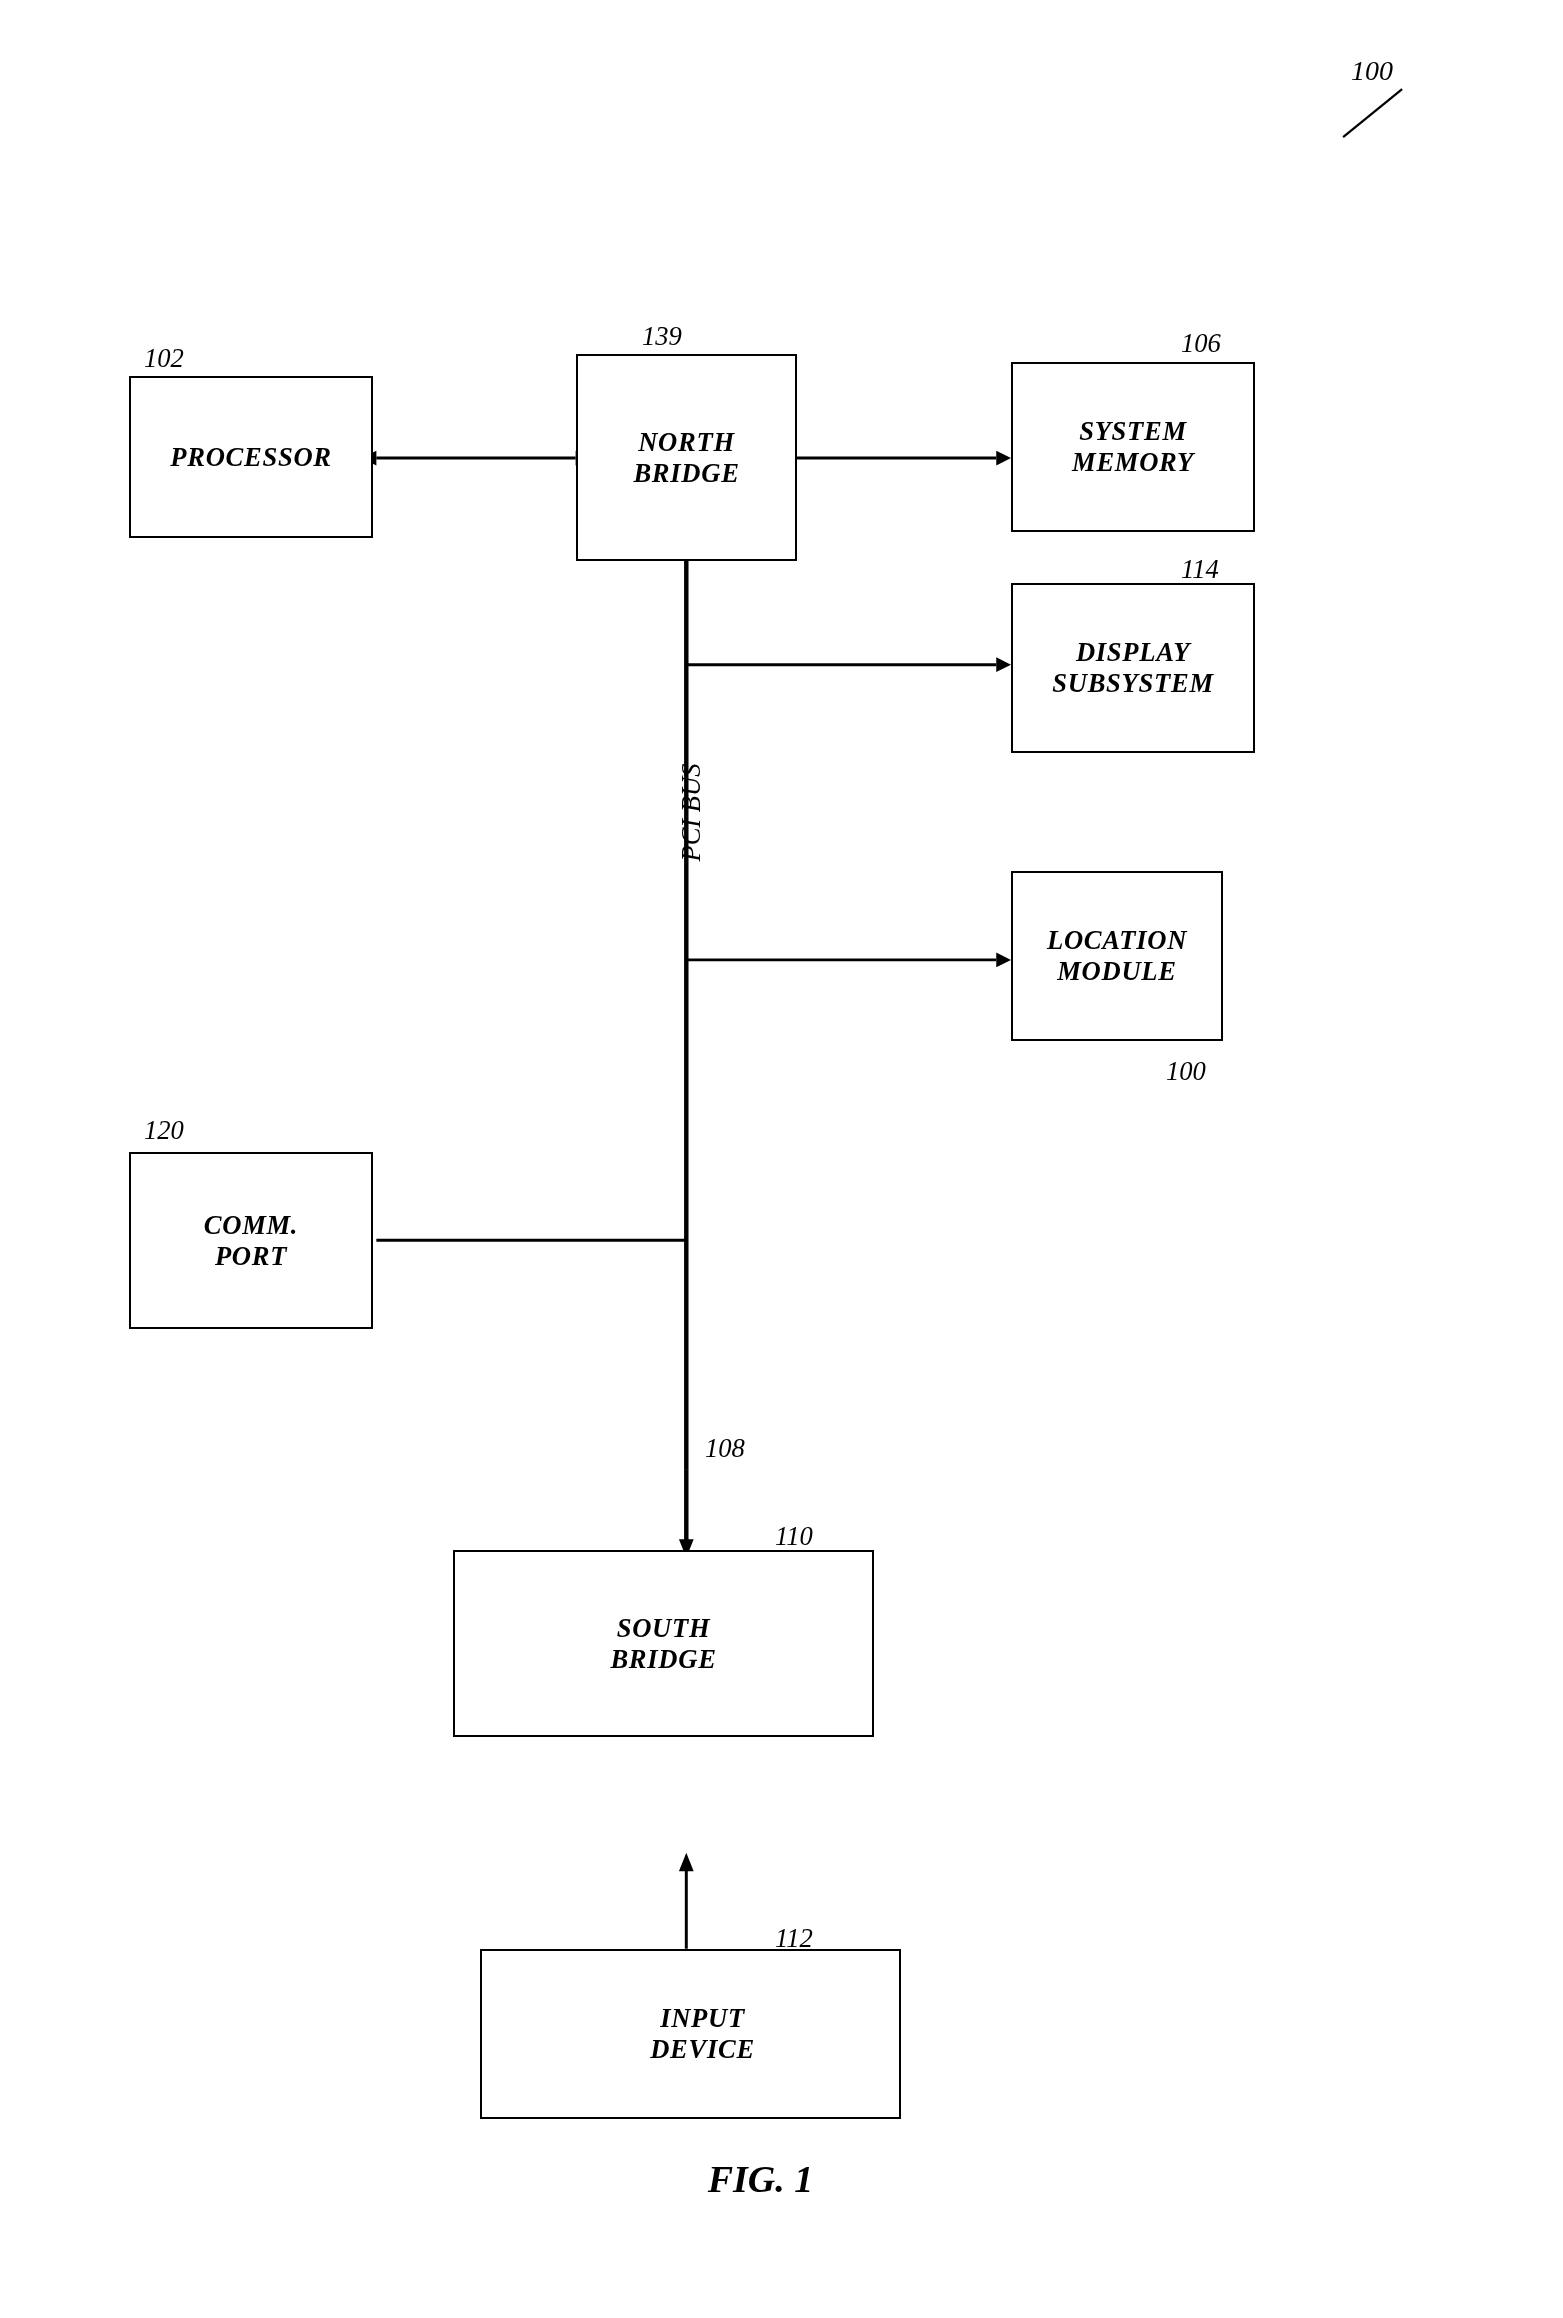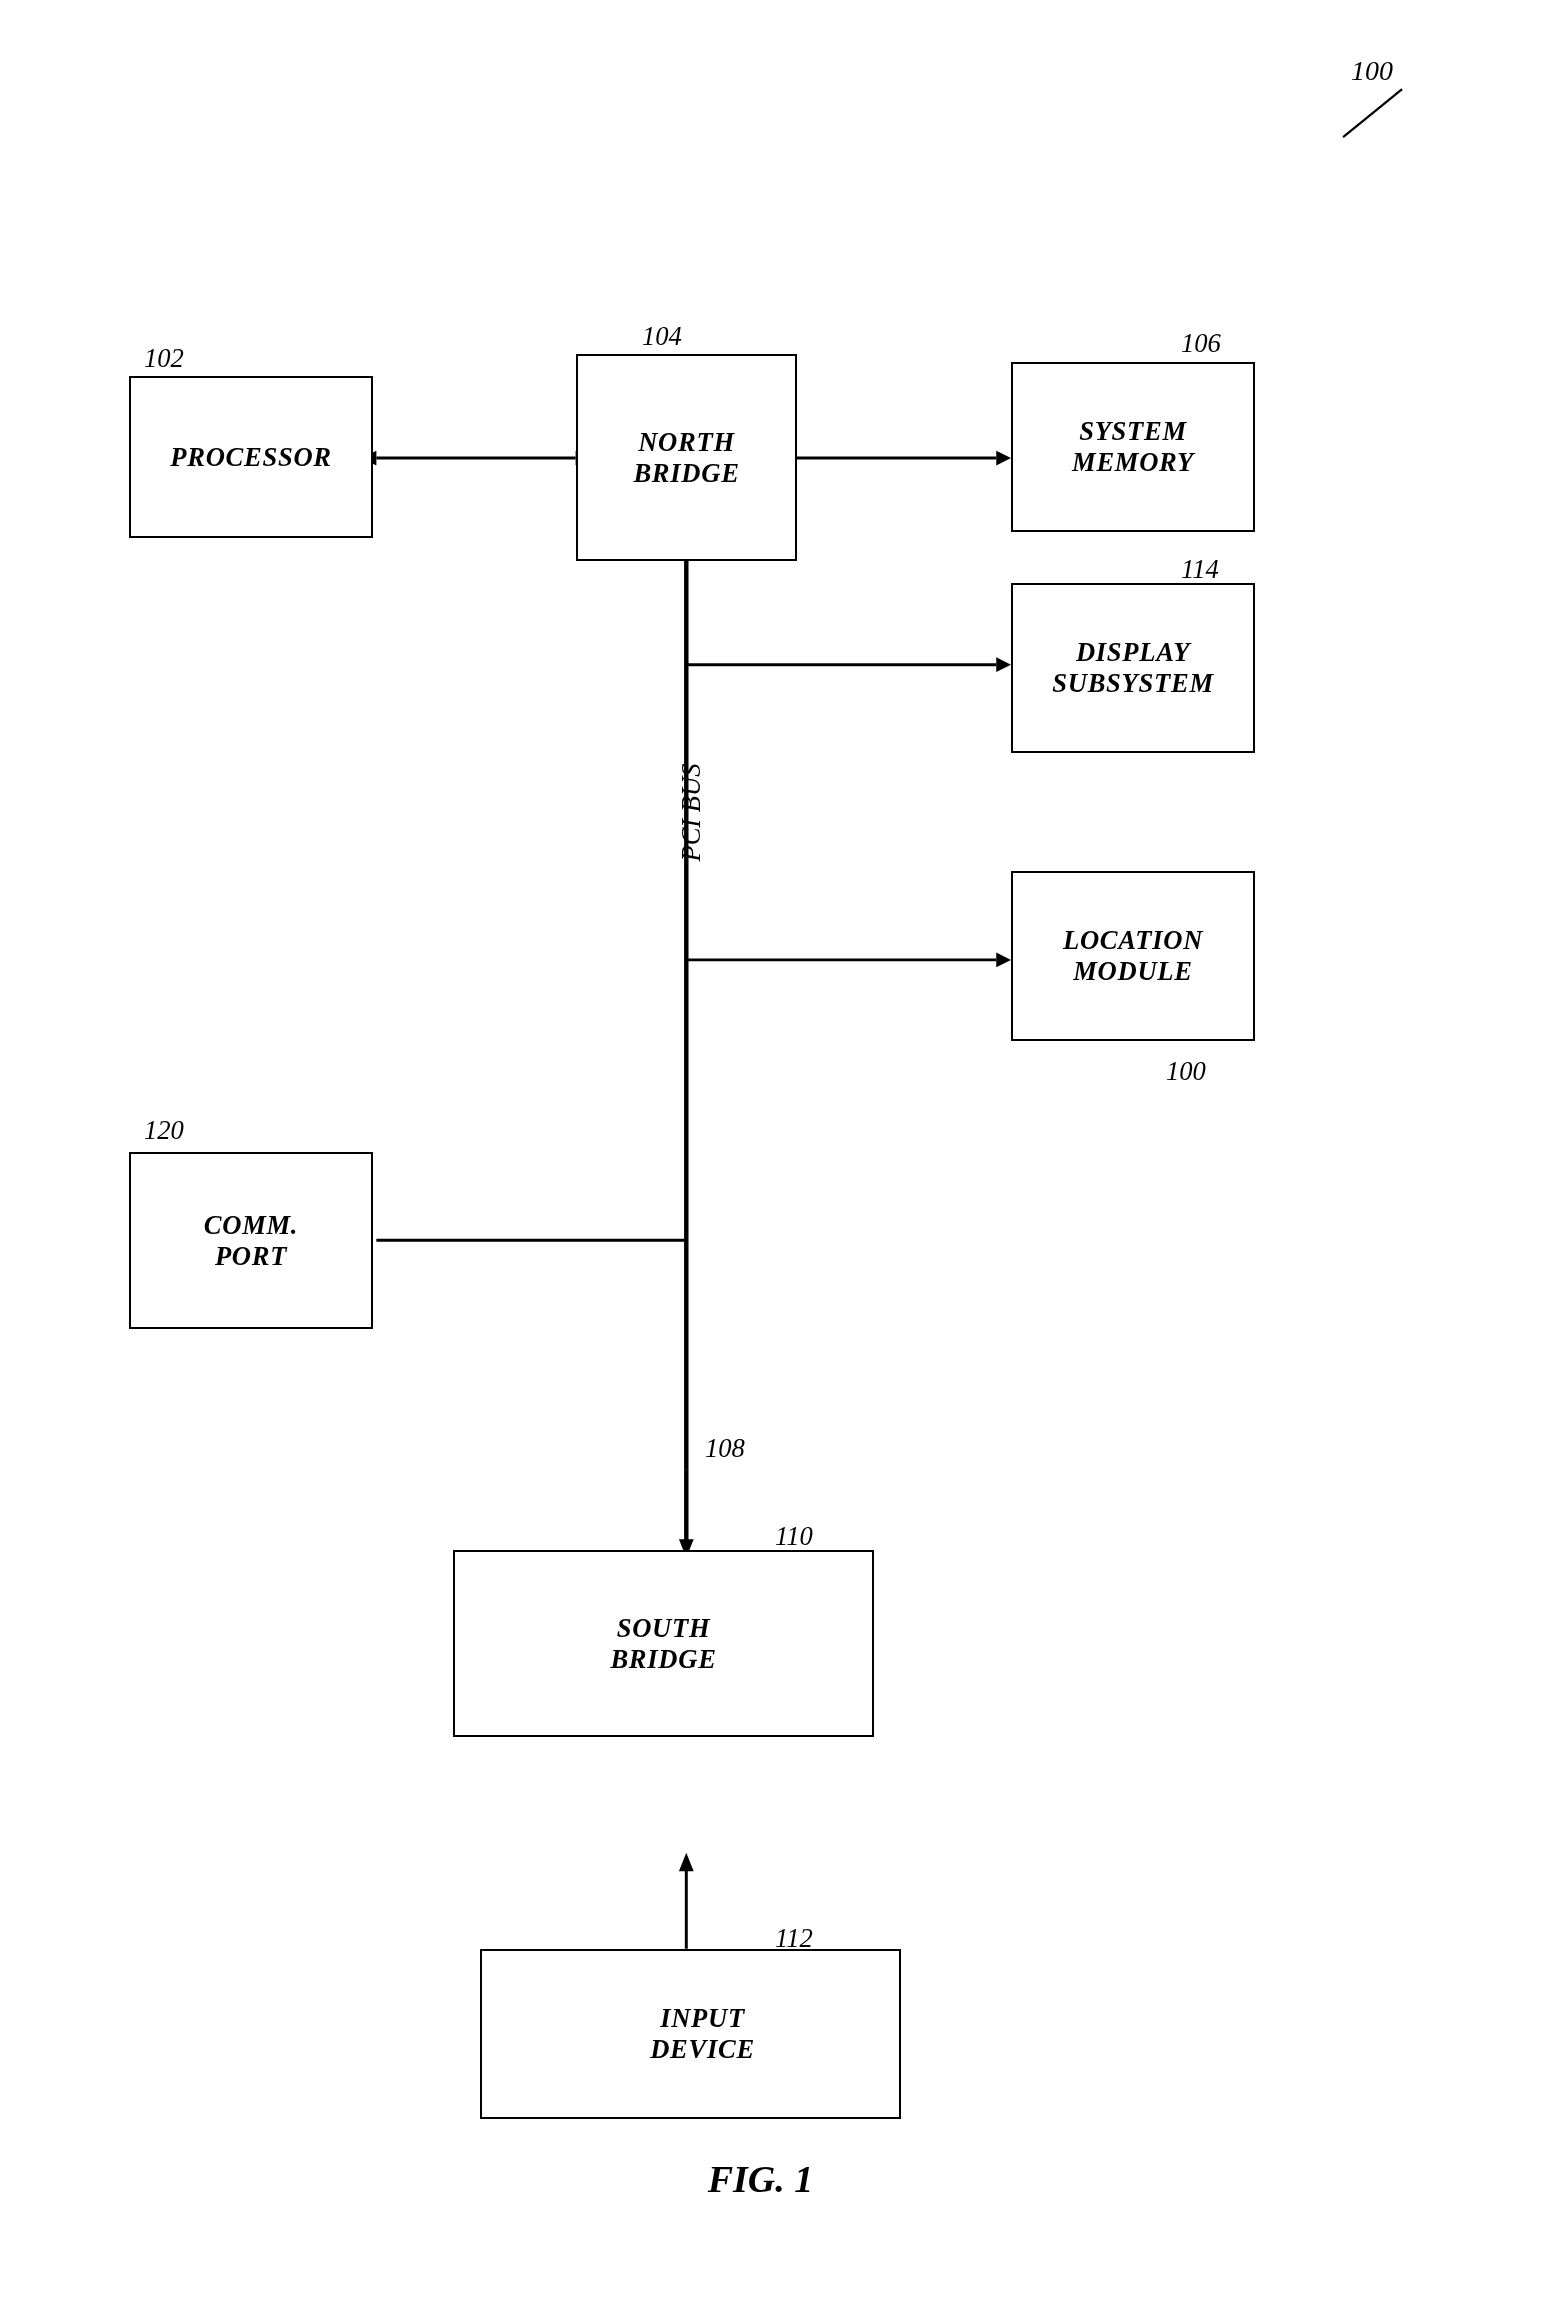--- a/index.html
+++ b/index.html
@@ -102,35 +102,35 @@
 
   <div class="box" style="left: 129px; top: 376px; width: 244px; height: 162px;">
     <span>PROCESSOR</span>
   </div>
   <div class="label" style="top: 343px; left: 144px; font-size: 26.6px;">102</div>
 
   <div class="box" style="left: 576px; top: 354px; width: 221px; height: 207px;">
     <span style="white-space: pre-line;">NORTH
 BRIDGE</span>
   </div>
-  <div class="label" style="top: 321px; left: 642px; font-size: 26.6px;">104</div>
+  <div class="label" style="top: 321px; left: 642px; font-size: 26.6px;">139</div>
 
   <div class="box" style="left: 1011px; top: 362px; width: 244px; height: 170px;">
     <span style="white-space: pre-line;">SYSTEM
 MEMORY</span>
   </div>
   <div class="label" style="top: 328px; left: 1181px; font-size: 26.6px;">106</div>
 
   <div class="box" style="left: 1011px; top: 583px; width: 244px; height: 170px;">
     <span style="white-space: pre-line;">DISPLAY
 SUBSYSTEM</span>
   </div>
   <div class="label" style="top: 554px; left: 1181px; font-size: 26.6px;">114</div>
 
-  <div class="box" style="left: 1011px; top: 871px; width: 244px; height: 170px;">
+  <div class="box" style="left: 1011px; top: 871px; width: 212px; height: 170px;">
     <span style="white-space: pre-line;">LOCATION
 MODULE</span>
   </div>
   <div class="label" style="top: 1056px; left: 1166px; font-size: 26.6px;">100</div>
 
   <div class="label" style="top: 797px; left: 642px; font-size: 26.6px; font-style: italic; transform: rotate(-90deg); transform-origin: center center; white-space: nowrap;">PCI BUS</div>
 
   <div class="box" style="left: 129px; top: 1152px; width: 244px; height: 177px;">
     <span style="white-space: pre-line;">COMM.
 PORT</span>

